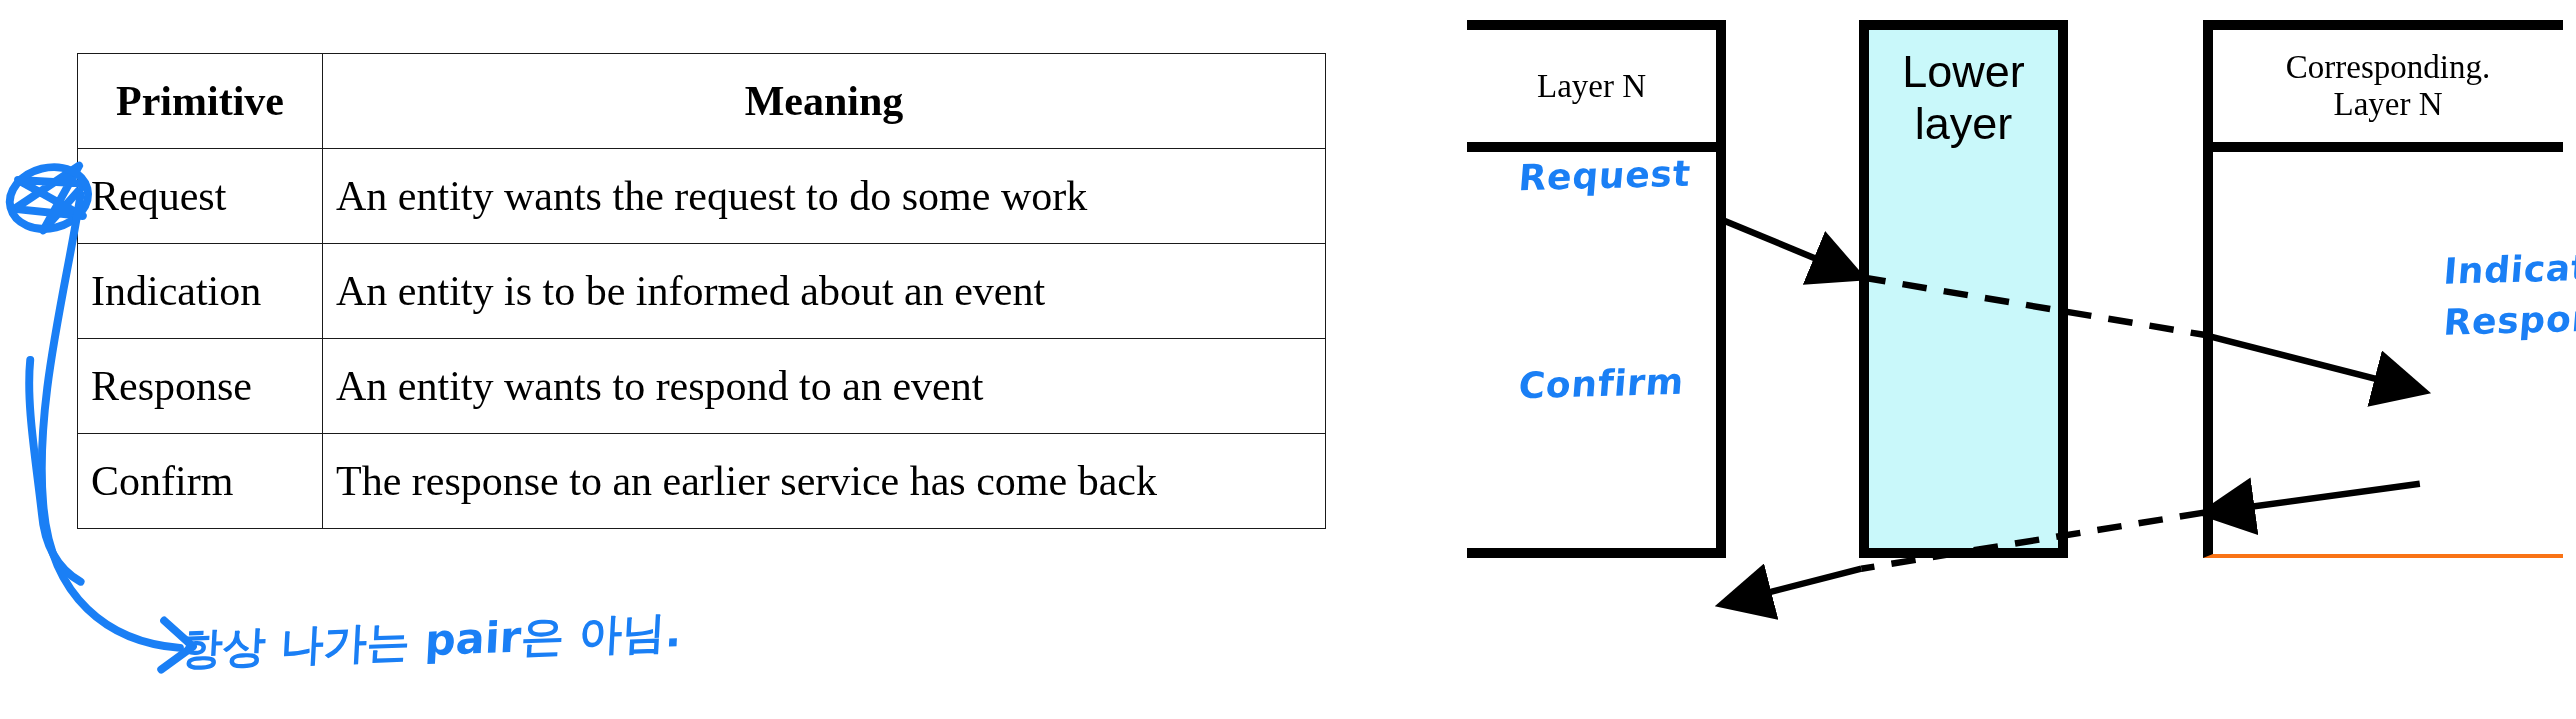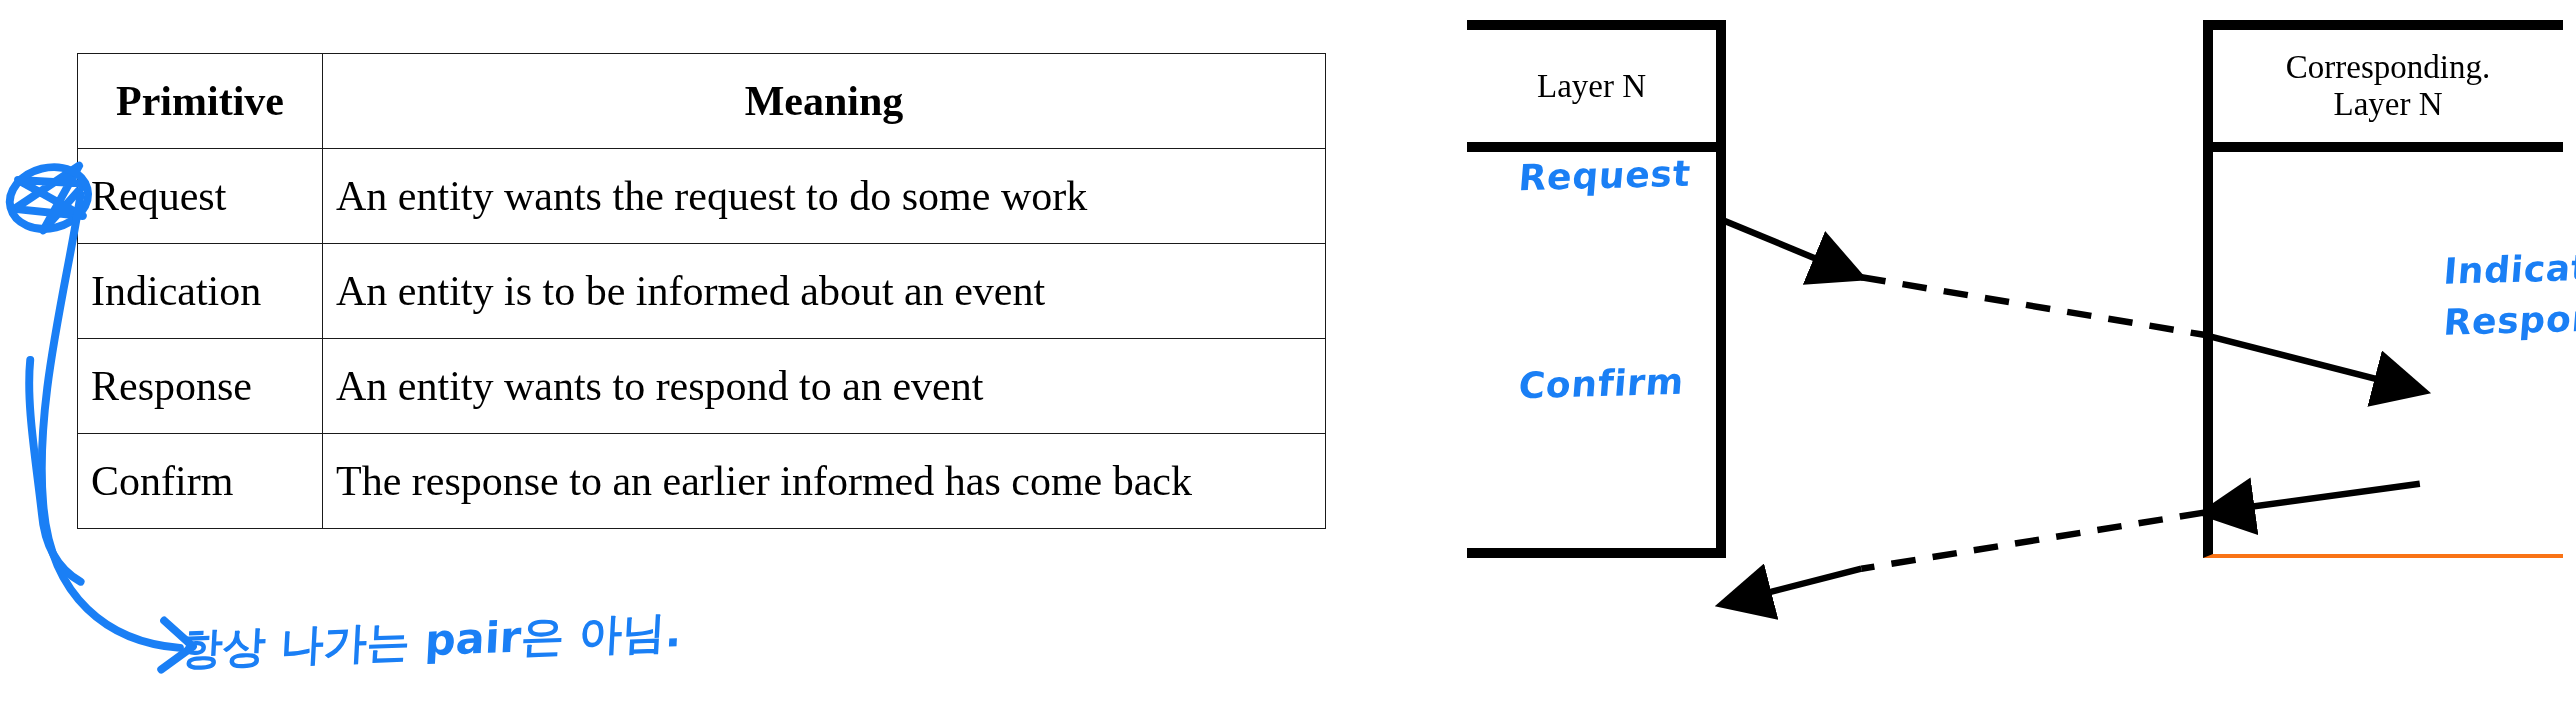--- a/index.html
+++ b/index.html
@@ -74,21 +74,21 @@
       <tr>
         <td>Indication</td>
         <td>An entity is to be informed about an event</td>
       </tr>
       <tr>
         <td>Response</td>
         <td>An entity wants to respond to an event</td>
       </tr>
       <tr>
         <td>Confirm</td>
-        <td>The response to an earlier informed has come back</td>
+        <td>The response to an earlier service has come back</td>
       </tr>
     </tbody>
   </table>
 
   <svg style="position:absolute;left:0;top:0;width:1454px;height:720px;" viewBox="0 0 2020 1000" width="1454" height="720">
 
     <g>
       <path class="ink" d="M 20 290 L 110 230 L 60 320 L 118 255 L 25 250 L 115 300 Z"></path>
       <ellipse class="ink" cx="68" cy="275" rx="55" ry="42" transform="rotate(-14 68 275)"></ellipse>
     </g>
@@ -102,20 +102,26 @@
 
   <div id="hw-note">항상 나가는 pair은 아님.</div>
 
   <div id="diagram">
 
     <div class="layerbox" id="box-layer-n">
       <div class="hdr">Layer N</div>
       <div class="hdr-rule"></div>
     </div>
 
+    <div class="layerbox" id="box-lower">
+      <div class="lbl">
+        <span>Lower</span><br>
+        <span>layer</span>
+      </div>
+    </div>
 
     <div class="layerbox" id="box-corr">
       <div class="hdr">
         <div>
           <span>Corresponding.</span><br>
           <span>Layer N</span>
         </div>
       </div>
       <div class="hdr-rule"></div>
     </div>

